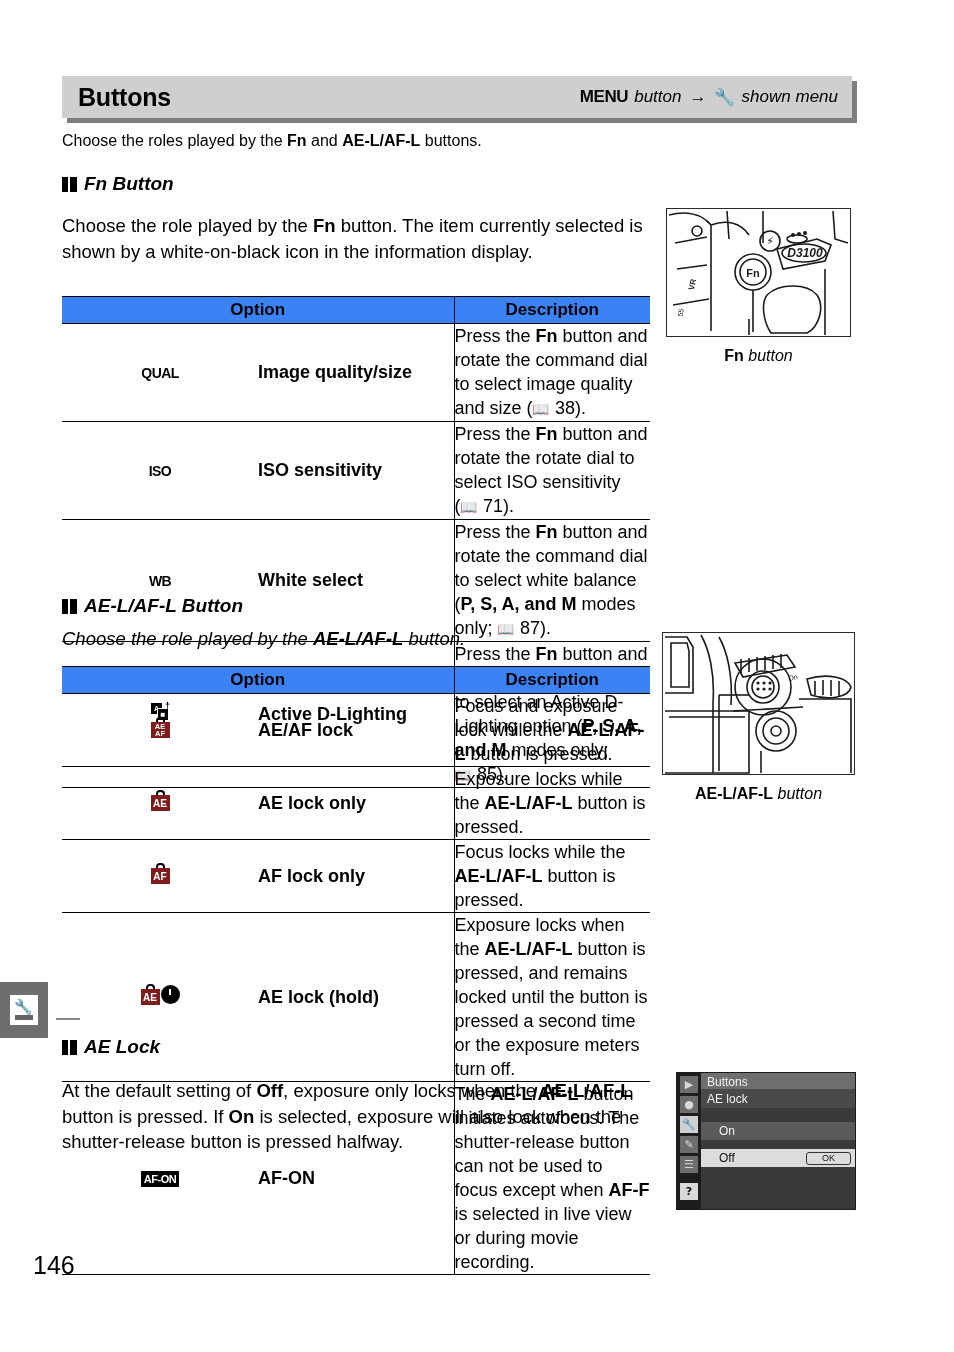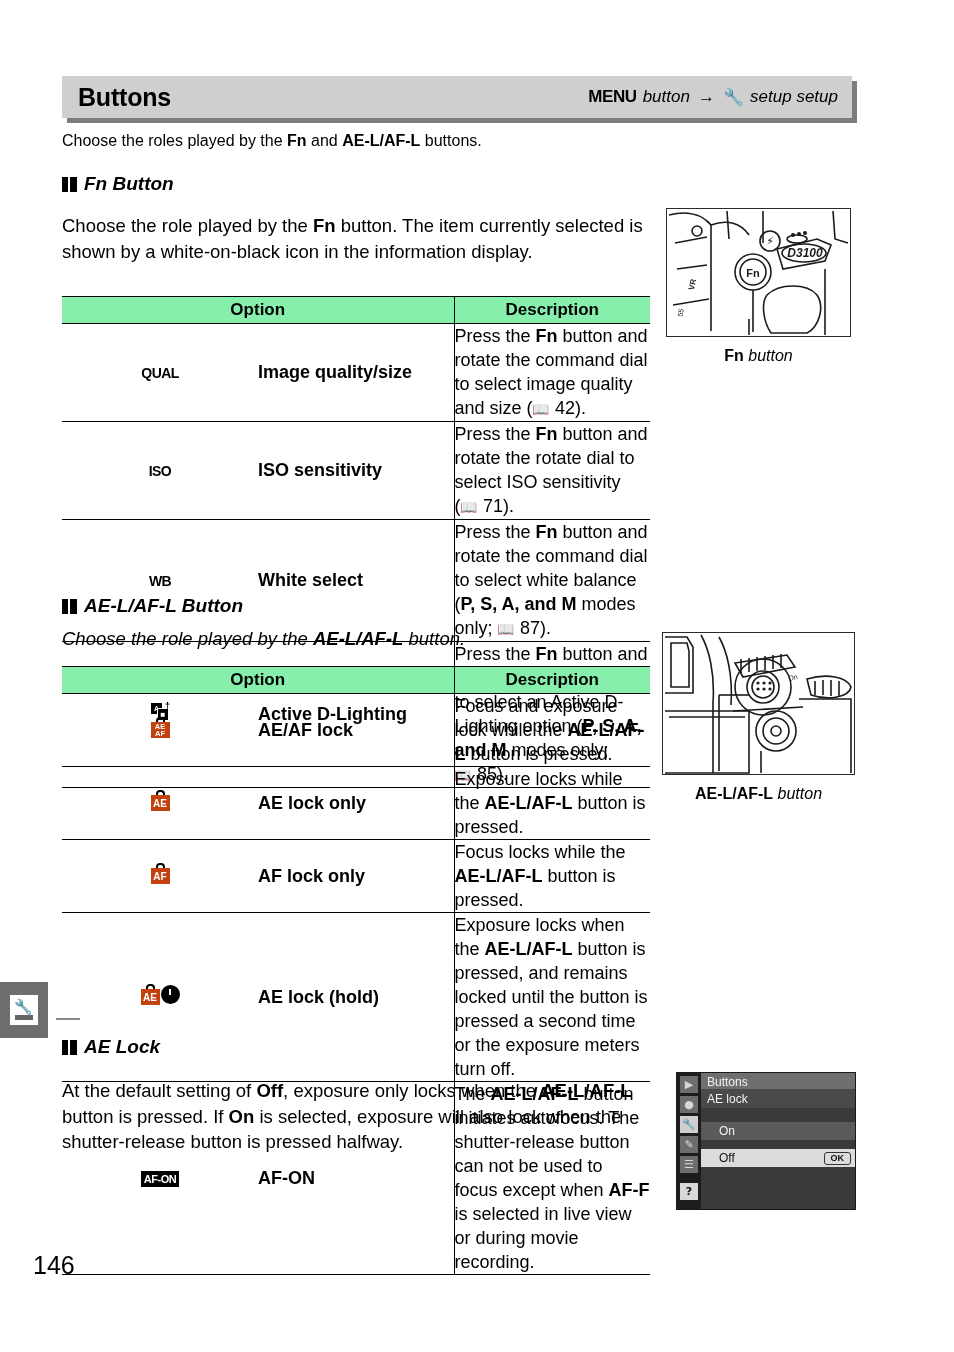--- a/index.html
+++ b/index.html
@@ -121,21 +121,21 @@
   #table-fn  { left: 62px; top: 296px; width: 588px; }
   #table-ael { left: 62px; top: 666px; width: 588px; }
 
   table.opt th, table.opt td {
     border-top: 1.3px solid #000;
     border-bottom: 1.3px solid #000;
     padding: 0;
     vertical-align: middle;
   }
   table.opt thead th {
-    background: #86efac;
+    background: #3b82f6;
     font-weight: bold;
     font-size: 17px;
     text-align: center;
     height: 26px;
     border-top: 1.6px solid #000;
     border-bottom: 1.3px solid #000;
     margin-left: 32px;
   }
   table.opt thead th.th-opt { border-right: 1.3px solid #000; }
 
@@ -174,21 +174,21 @@
     position: absolute; left: 5px; top: 0;
     width: 9px; height: 5px;
     border: 2px solid #000;
     border-bottom: none;
     border-radius: 4px 4px 0 0;
     box-sizing: border-box;
   }
   .ico-lock .body {
     position: absolute; left: 0; top: 5px;
     width: 19px; height: 16px;
-    background: #c2410c;
+    background: #7f1d1d;
     color: #fff;
     font-size: 7.5px; font-weight: bold;
     line-height: 7.5px;
     display: flex; flex-direction: column;
     align-items: center; justify-content: center;
   }
   .ico-lock .body.one { font-size: 10px; line-height: 15px; }
   .ico-hold { display: inline-flex; align-items: center; gap: 1px; }
   .ico-clock {
     display: inline-block;
@@ -304,22 +304,22 @@
     height: 18px; box-sizing: border-box;
     display: flex; align-items: center;
     justify-content: space-between;
     padding: 0 4px 0 18px;
     font-size: 12px;
   }
   .lcd-row.on  { background: #5a5a5a; color: #f2f2f2; }
   .lcd-row.off { background: #dcdcdc; color: #111; }
   .lcd-okbadge {
     border: 1px solid #333; border-radius: 3px;
-    font-size: 9px; font-weight: bold;
-    padding: 0px 6px; line-height: 11px;
+    font-size: 9px; font-weight: normal;
+    padding: 0px 15px; line-height: 11px;
     color: #111;
   }
   .lcd-foot { flex: 1; background: #3a3a3a; }
 
   
   .pageno {
     position: absolute; left: 33px; top: 1251px;
     font-size: 25px;
   }
 </style>
@@ -336,21 +336,21 @@
 
 <div class="header-wrap">
   <div class="header-shadow"></div>
   <div class="header-bar">
     <span class="header-title">Buttons</span>
     <span class="header-crumb">
       <span class="crumb-menu">MENU</span>
       <span class="crumb-ital">button</span>
       <span class="crumb-arrow">→</span>
       <span class="crumb-wrench">🔧</span>
-      <span class="crumb-ital">setup setup</span>
+      <span class="crumb-ital">shown menu</span>
     </span>
   </div>
 </div>
 
 <div class="intro">
   <span>Choose the roles played by the </span><b>Fn</b><span> and </span><b>AE-L/AF-L</b><span> buttons.</span>
 </div>
 
 <div class="sec-head" id="sec-fn">
   <span class="sec-mark"></span>
@@ -367,21 +367,21 @@
       <th>Description</th>
     </tr>
   </thead>
   <tbody>
     <tr>
       <td class="c-icon">
         <span class="ico-txt">QUAL</span>
       </td>
       <td class="c-name">Image quality/size</td>
       <td class="c-desc">
-        <span>Press the </span><b>Fn</b><span> button and rotate the command dial to select image quality and size (</span><span class="bookref">📖</span>&nbsp;<span>42</span><span>).</span>
+        <span>Press the </span><b>Fn</b><span> button and rotate the command dial to select image quality and size (</span><span class="bookref">📖</span>&nbsp;<span>38</span><span>).</span>
       </td>
     </tr>
     <tr>
       <td class="c-icon">
         <span class="ico-txt">ISO</span>
       </td>
       <td class="c-name">ISO sensitivity</td>
       <td class="c-desc">
         <span>Press the </span><b>Fn</b><span> button and rotate the rotate dial to select ISO sensitivity (</span><span class="bookref">📖</span>&nbsp;<span>71</span><span>).</span>
       </td>

